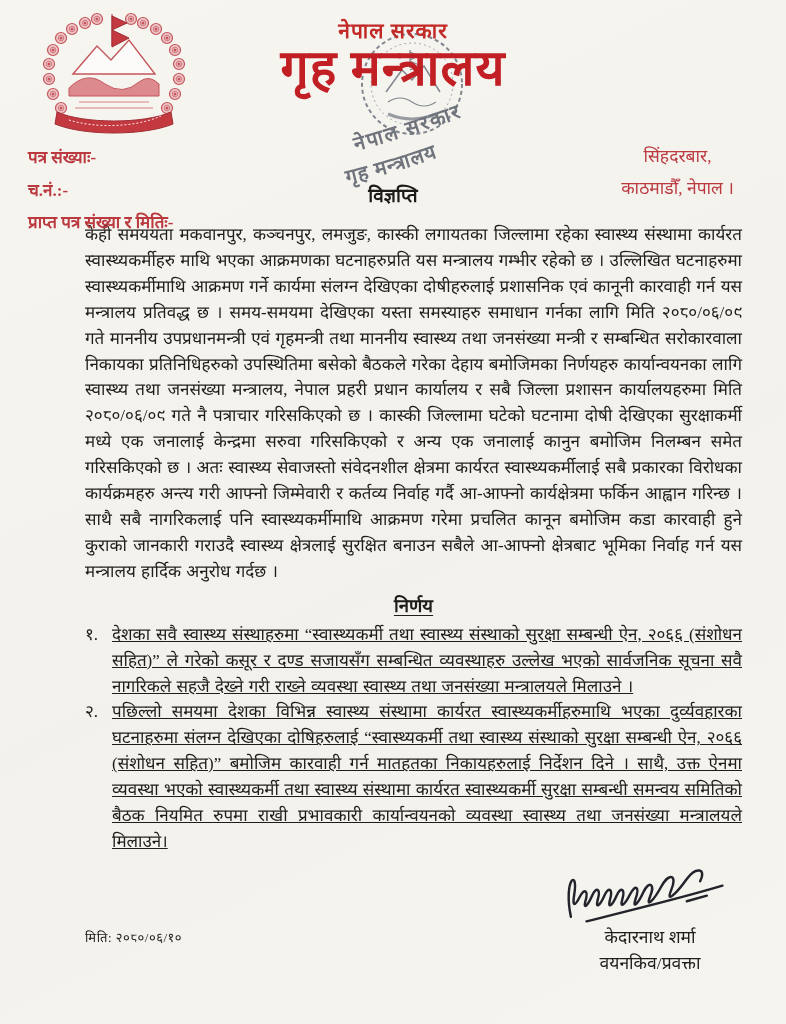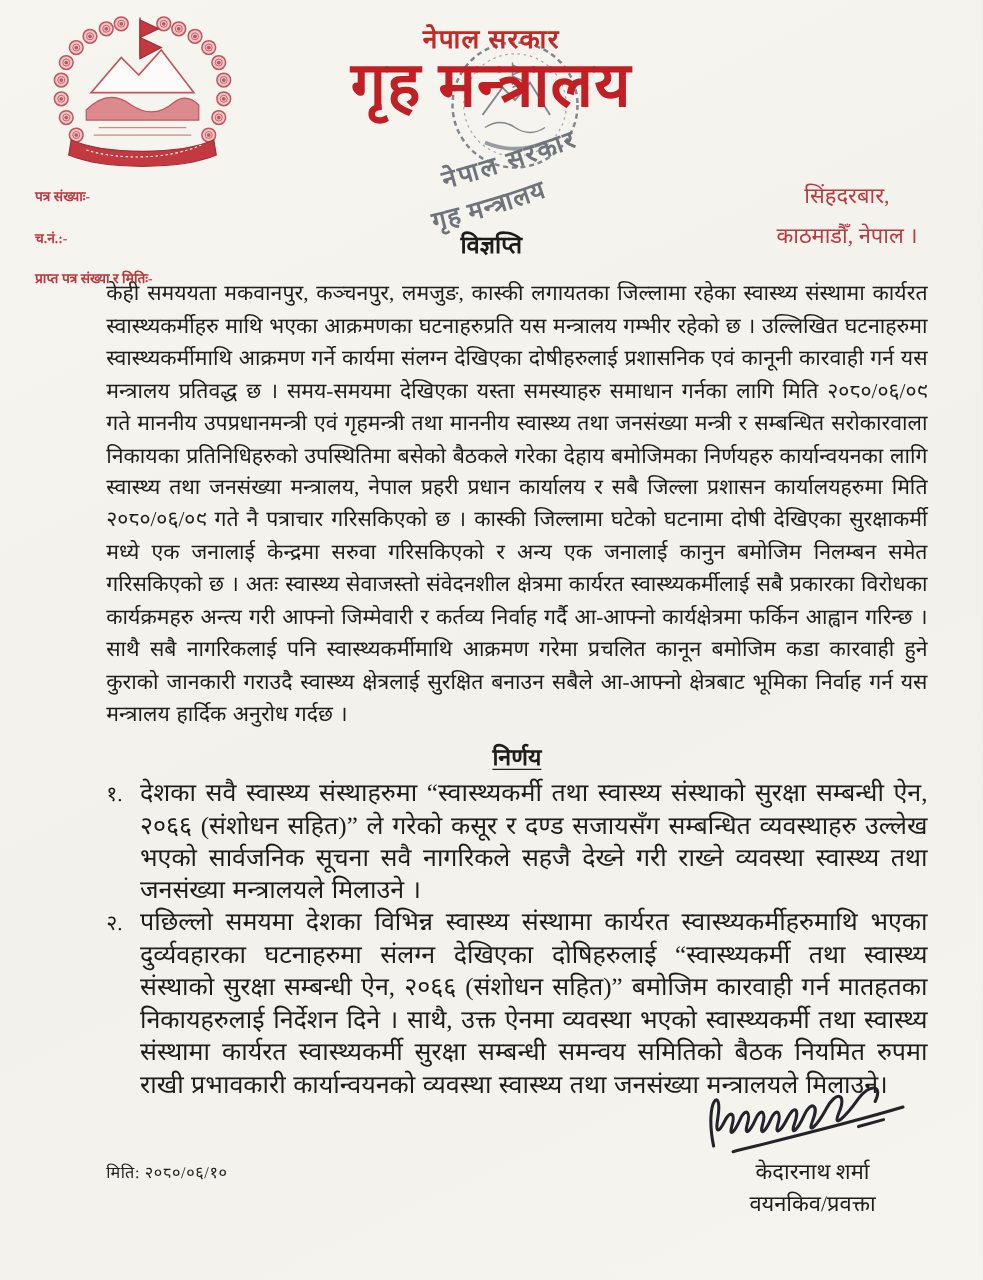--- a/index.html
+++ b/index.html
@@ -15,21 +15,21 @@
     position:absolute;left:0;right:0;top:16px;text-align:center;z-index:3;
     color:#c22a28;font-size:21px;font-weight:bold;letter-spacing:1px;
   }
   .ministry-title{
     position:absolute;left:0;right:0;top:40px;text-align:center;z-index:3;
     color:#c21f25;font-size:50px;font-weight:bold;letter-spacing:1px;line-height:1.15;
   }
   .stamp{position:absolute;left:330px;top:24px;width:175px;height:172px;z-index:1;opacity:.8;}
   .meta-left{
     position:absolute;left:28px;top:142px;z-index:3;
-    color:#bb3a40;font-size:11px;font-weight:bold;line-height:32.5px;white-space:nowrap;
+    color:#bb3a40;font-size:17px;font-weight:bold;line-height:32.5px;white-space:nowrap;
   }
   .meta-right{
     position:absolute;right:52px;top:140px;z-index:3;text-align:center;
     color:#bb3a40;font-size:17.5px;font-weight:normal;line-height:32px;white-space:nowrap;
   }
   .subject{
     position:absolute;left:0;right:0;top:182px;text-align:center;z-index:3;
     font-size:19px;font-weight:bold;color:#1e1c19;
   }
   
@@ -39,22 +39,22 @@
     word-spacing:1px;color:#1f1d1a;
   }
   .decision-heading{
     margin:7px 0 5px 0;text-align:center;font-size:18.5px;font-weight:bold;
     text-decoration:underline;text-underline-offset:3px;color:#1f1d1a;
   }
   .decision-list{margin:0;padding:0;list-style:none;}
   .decision-item{display:flex;align-items:flex-start;}
   .decision-number{flex:0 0 27px;font-size:17px;line-height:25.9px;color:#1f1d1a;}
   .decision-text{
-    flex:1;font-size:20px;line-height:25.9px;text-align:justify;
-    word-spacing:1px;color:#1f1d1a;
+    flex:1;font-size:17px;line-height:25.9px;text-align:justify;
+    word-spacing:1px;color:#1f1d1a;text-decoration:underline;
   }
   
   .date-line{
     position:absolute;left:85px;top:928px;font-size:13px;letter-spacing:.5px;
     color:#23211e;z-index:2;white-space:nowrap;
   }
   .sign-block{position:absolute;right:26px;top:850px;width:220px;text-align:center;z-index:2;}
   .sign-scribble{display:block;margin:0 auto -4px auto;width:190px;height:78px;}
   .sign-name{font-size:17.5px;color:#1f1d1a;line-height:26px;}
   .sign-title{font-size:17.5px;color:#1f1d1a;line-height:26px;}

